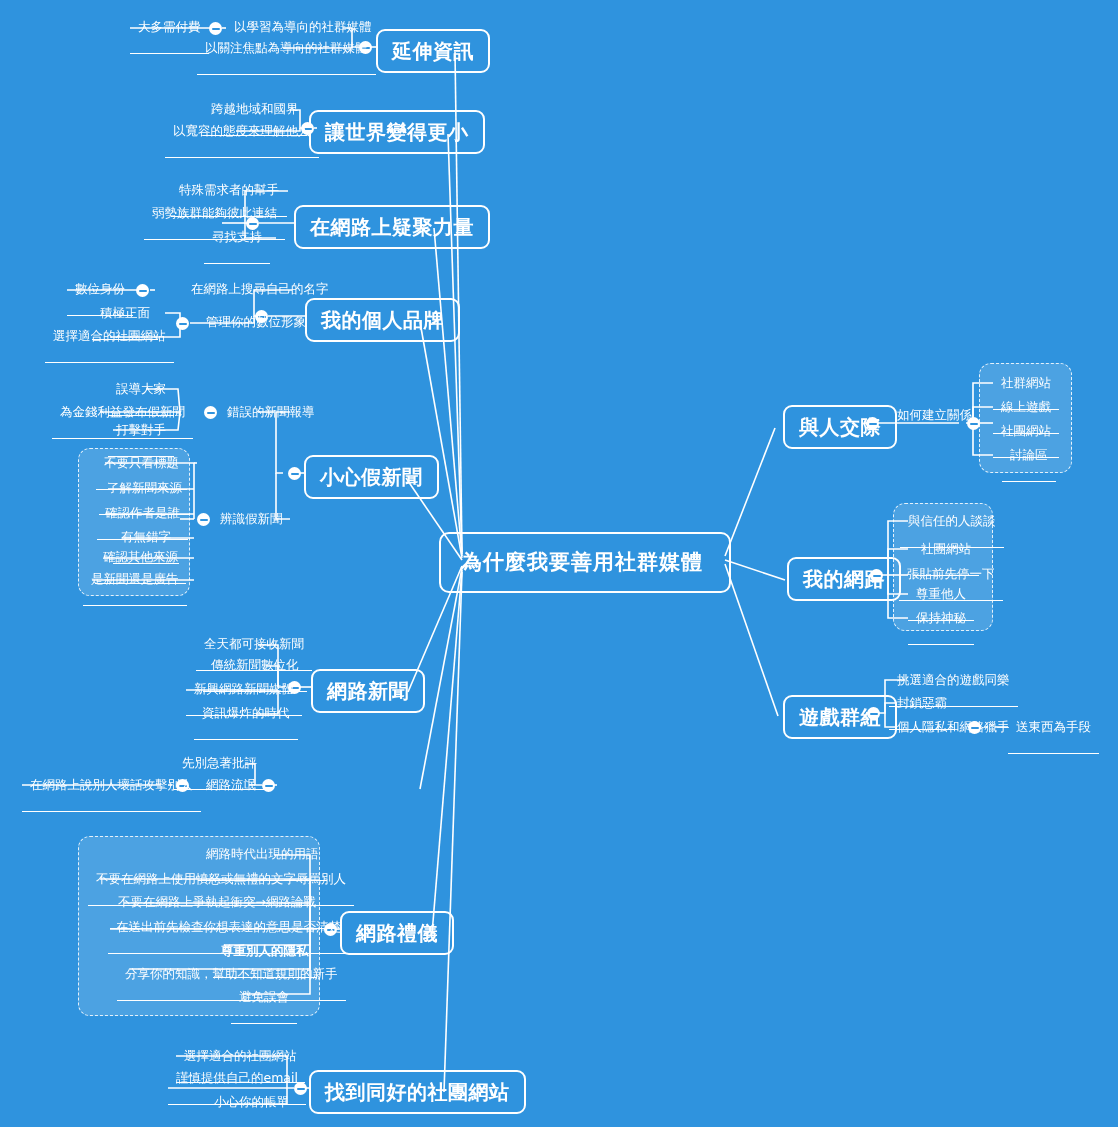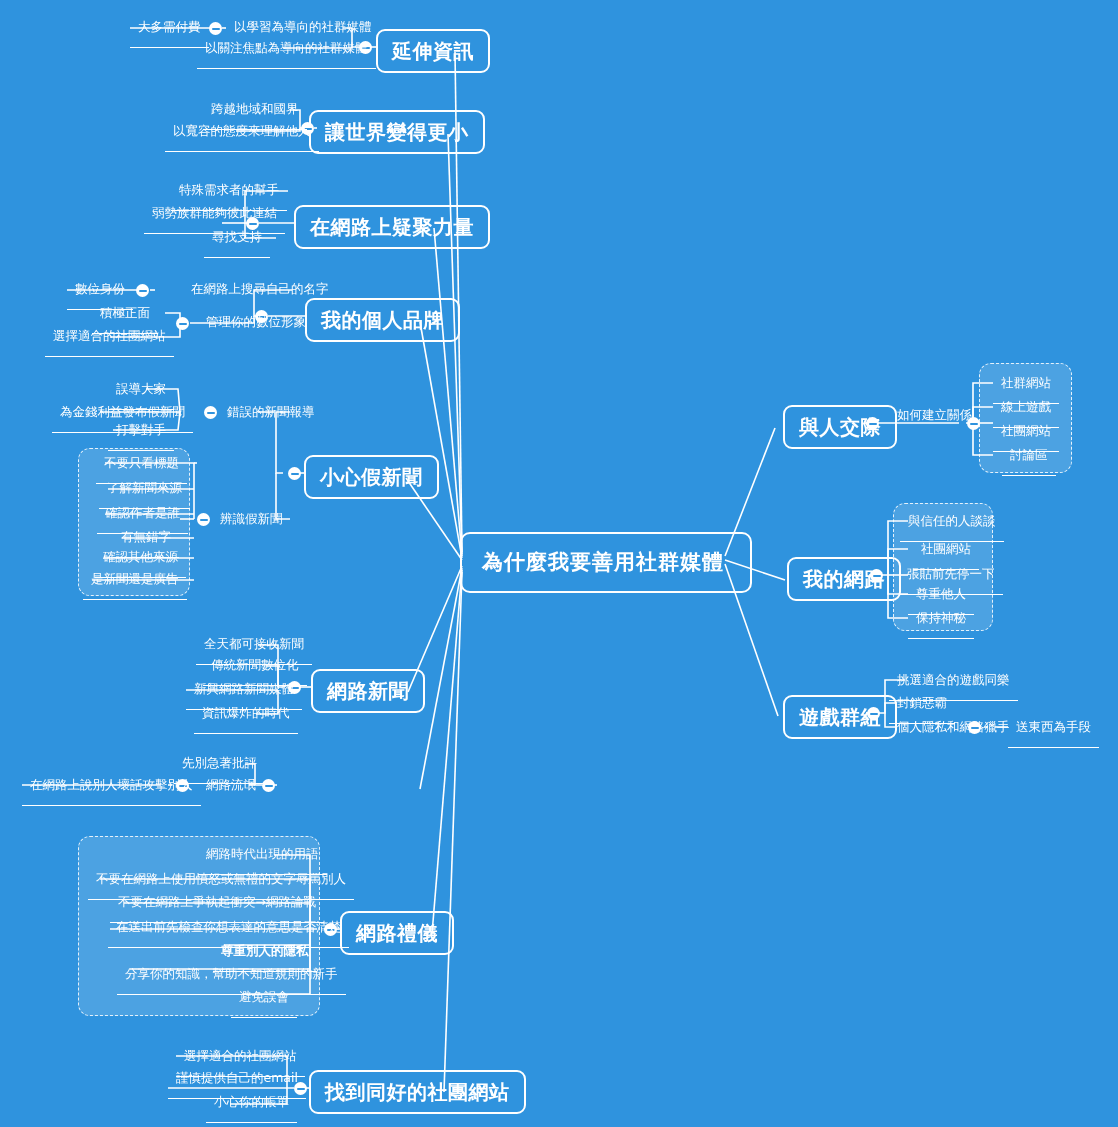--- a/index.html
+++ b/index.html
@@ -23,21 +23,21 @@
     text-align:center;
   }
   .main{
     border:2px solid #ffffff;border-radius:9px;
     font-size:20px;font-weight:bold;letter-spacing:.5px;
     padding:10px 14px;line-height:1;
   }
   
   .leaf{
     font-size:12.5px;line-height:1;
-    padding:4px 8px 13px 8px;
+    padding:4px 8px 19px 8px;
     border-bottom:1.6px solid #ffffff;
   }
   .plain{
     font-size:12.5px;line-height:1;
     padding:4px 8px 5px 8px;
   }
 
   
   .toggle{
     position:absolute;width:13px;height:13px;border-radius:50%;
@@ -166,21 +166,21 @@
       <path d="M984,727 L988,727"></path>
       <path d="M995,727 L1008,727"></path>
     </g>
   </svg>
 
   <div class="groupbox" style="left:78px;top:448px;width:112px;height:148px;"></div>
   <div class="groupbox" style="left:78px;top:836px;width:242px;height:180px;"></div>
   <div class="groupbox" style="left:979px;top:363px;width:93px;height:110px;"></div>
   <div class="groupbox" style="left:893px;top:503px;width:100px;height:128px;"></div>
 
-  <div class="node root" style="left:460px;top:532px;padding-left:20px;">為什麼我要善用社群媒體</div>
+  <div class="node root" style="left:439px;top:532px;padding-left:20px;">為什麼我要善用社群媒體</div>
 
   <div class="node main" style="left:376px;top:29px;">延伸資訊</div>
   <div class="toggle" style="left:359px;top:41px;"></div>
   <div class="node plain" style="left:226px;top:17px;">以學習為導向的社群媒體</div>
   <div class="toggle" style="left:209px;top:22px;"></div>
   <div class="node leaf" style="left:130px;top:17px;">大多需付費</div>
   <div class="node leaf" style="left:197px;top:38px;">以關注焦點為導向的社群媒體</div>
 
   <div class="node main" style="left:309px;top:110px;">讓世界變得更小</div>
   <div class="toggle" style="left:301px;top:122px;"></div>

